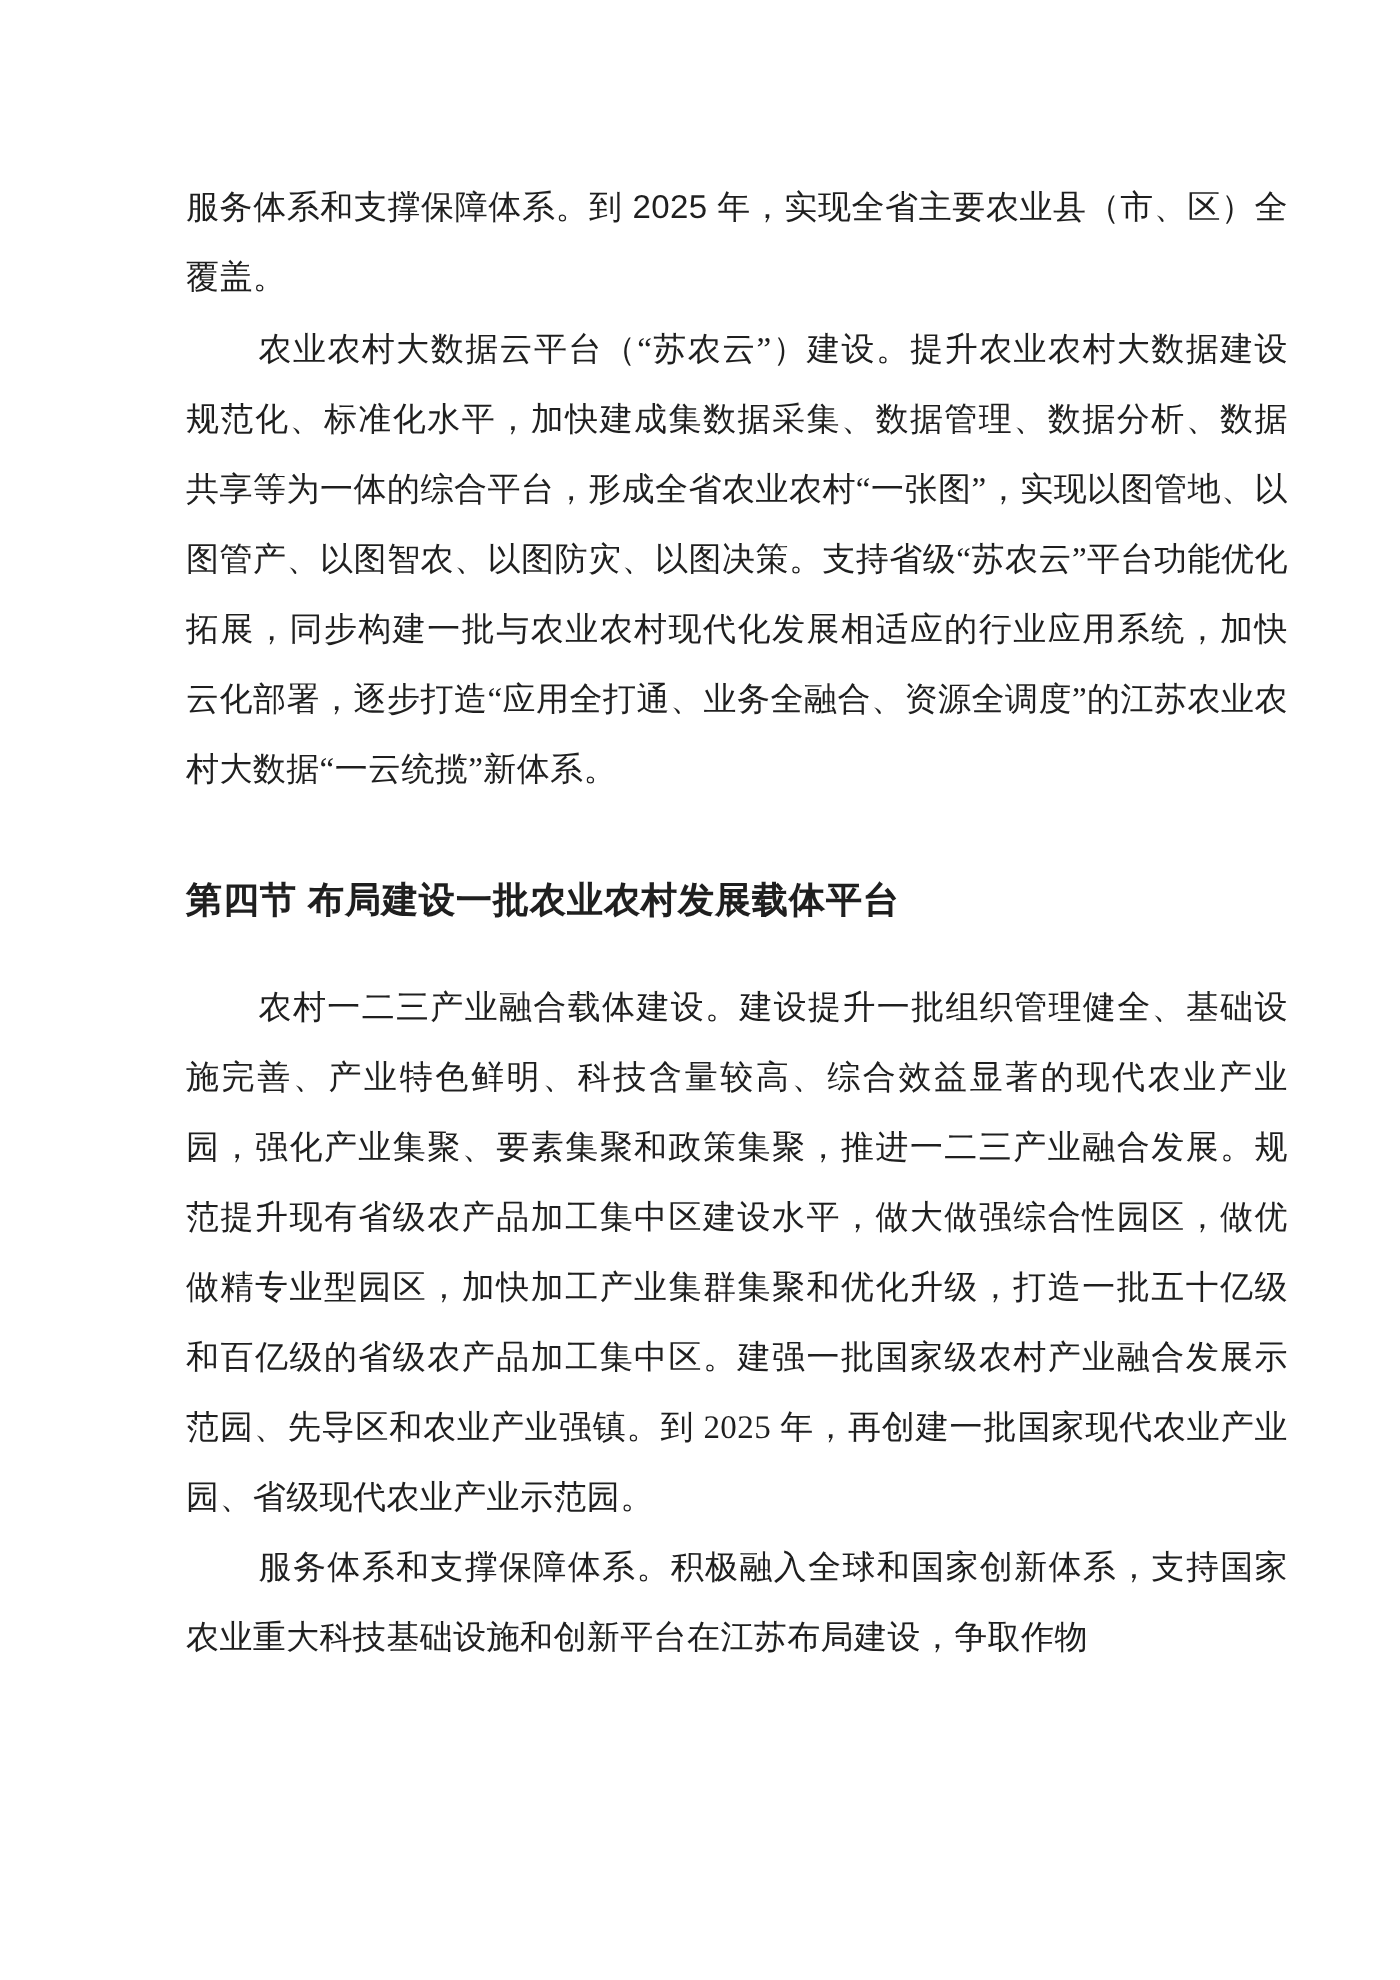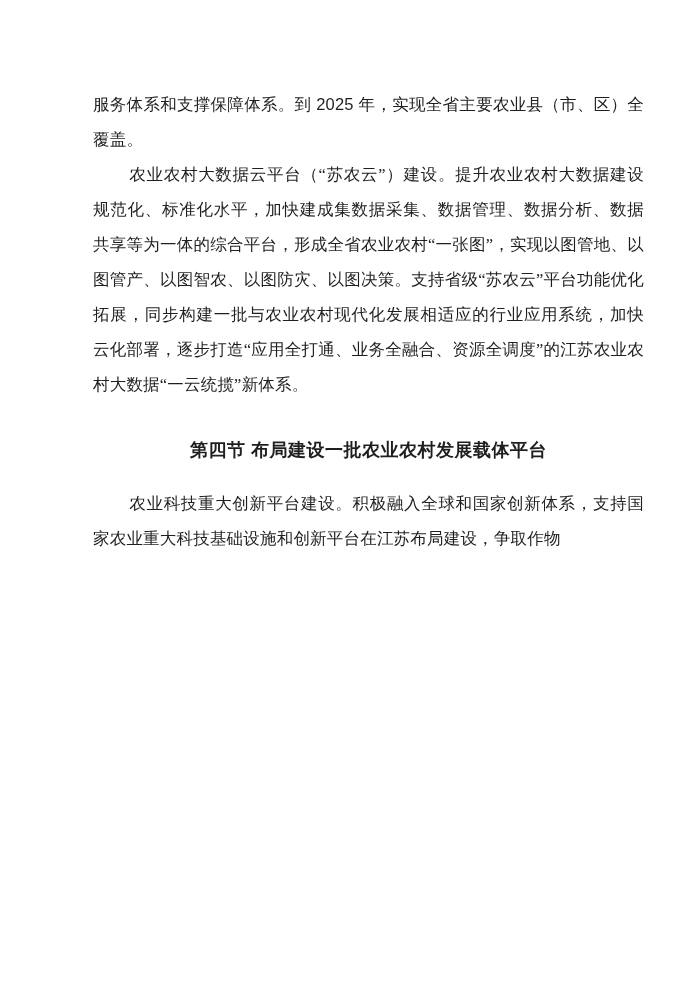--- a/index.html
+++ b/index.html
@@ -29,29 +29,30 @@
   }
   .para.indent {
     text-indent: 2.2em;
     font-family: Liberation Serif, serif;
   }
   .heading {
     margin: 31px 0 18px 0;
     font-size: 18px;
     line-height: 35px;
     font-weight: bold;
-    text-align: center;
+    text-align: left;
     letter-spacing: 0.5px;
   }
 </style>
 </head>
 <body>
 
 <div class="page">
   <p class="para">服务体系和支撑保障体系。到 2025 年，实现全省主要农业县（市、区）全覆盖。</p>
 
   <p class="para indent">农业农村大数据云平台（“苏农云”）建设。提升农业农村大数据建设规范化、标准化水平，加快建成集数据采集、数据管理、数据分析、数据共享等为一体的综合平台，形成全省农业农村“一张图”，实现以图管地、以图管产、以图智农、以图防灾、以图决策。支持省级“苏农云”平台功能优化拓展，同步构建一批与农业农村现代化发展相适应的行业应用系统，加快云化部署，逐步打造“应用全打通、业务全融合、资源全调度”的江苏农业农村大数据“一云统揽”新体系。</p>
 
   <h2 class="heading">第四节 布局建设一批农业农村发展载体平台</h2>
 
+  <p class="para indent">农村一二三产业融合载体建设。建设提升一批组织管理健全、基础设施完善、产业特色鲜明、科技含量较高、综合效益显著的现代农业产业园，强化产业集聚、要素集聚和政策集聚，推进一二三产业融合发展。规范提升现有省级农产品加工集中区建设水平，做大做强综合性园区，做优做精专业型园区，加快加工产业集群集聚和优化升级，打造一批五十亿级和百亿级的省级农产品加工集中区。建强一批国家级农村产业融合发展示范园、先导区和农业产业强镇。到 2025 年，再创建一批国家现代农业产业园、省级现代农业产业示范园。</p>
 
-  <p class="para indent">农业科技重大创新平台建设。积极融入全球和国家创新体系，支持国家农业重大科技基础设施和创新平台在江苏布局建设，争取作物</p>
+  <p class="para indent">服务体系和支撑保障体系。积极融入全球和国家创新体系，支持国家农业重大科技基础设施和创新平台在江苏布局建设，争取作物</p>
 </div>
 
 </body></html>

